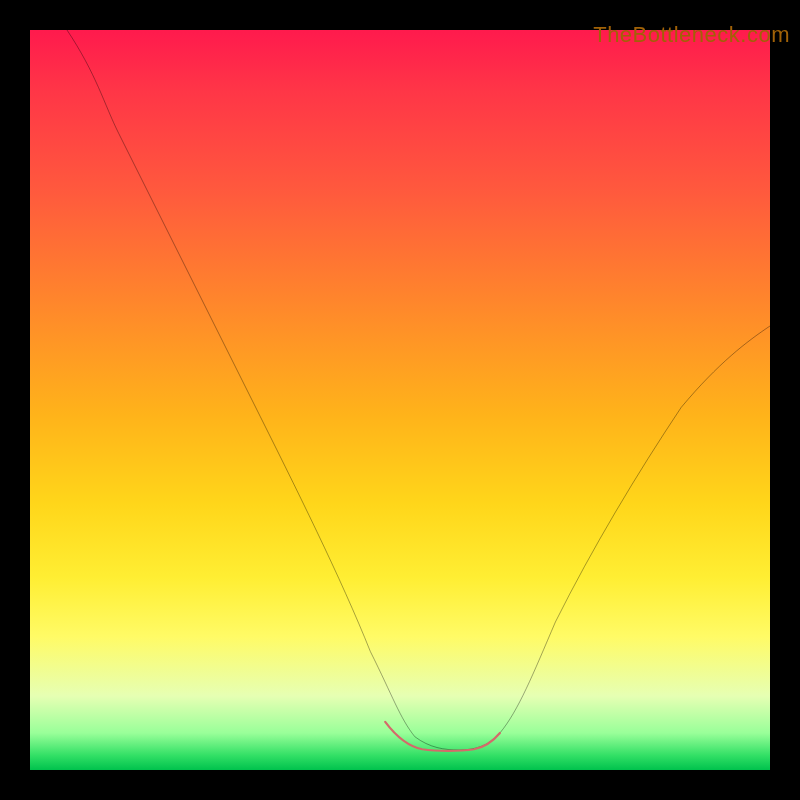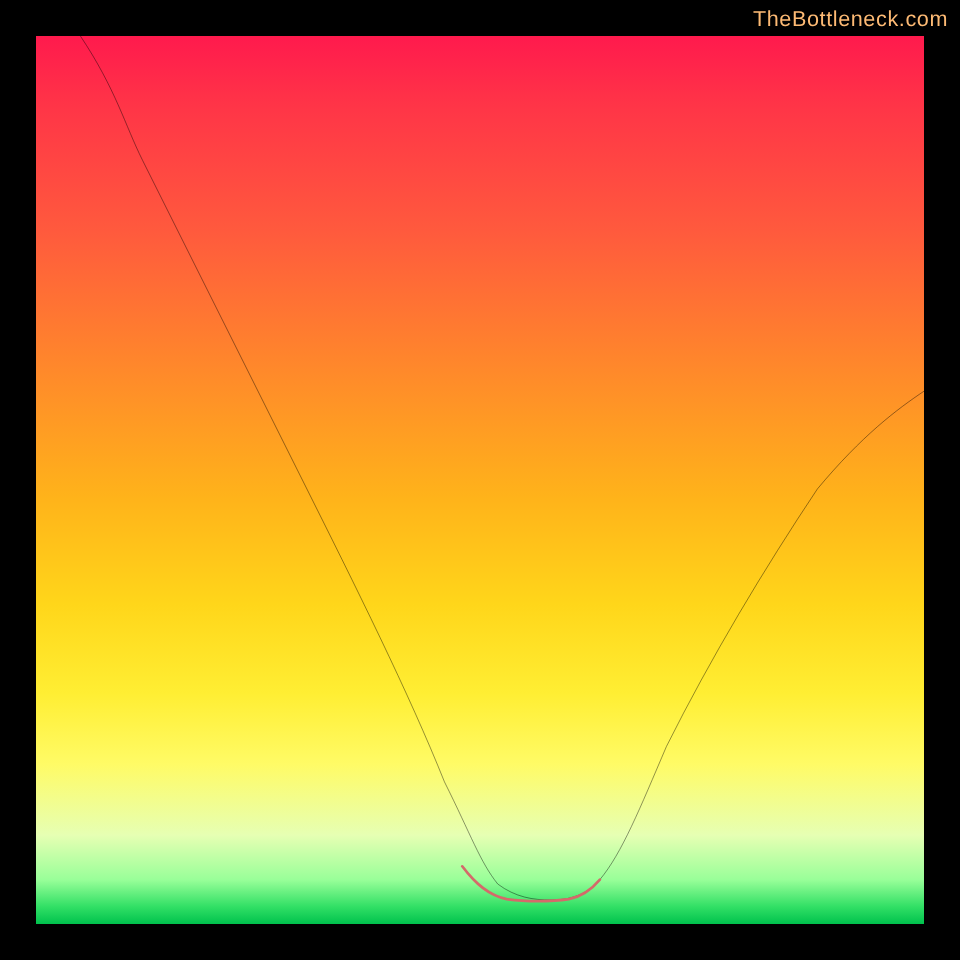--- a/index.html
+++ b/index.html
@@ -12,24 +12,24 @@
     font-family: Arial, Helvetica, sans-serif;
   }
   .frame {
     position: relative;
     width: 800px;
     height: 800px;
     background: #000;
   }
   .watermark {
     position: absolute;
-    top: 6px;
+    top: 22px;
     right: 10px;
-    color: #fdba74;
-    font-size: 18px;
+    color: #a16207;
+    font-size: 22px;
     letter-spacing: 0.5px;
     z-index: 10;
   }
   .plot-area {
     position: absolute;
     left: 30px;
     top: 30px;
     width: 740px;
     height: 740px;
     overflow: visible;

